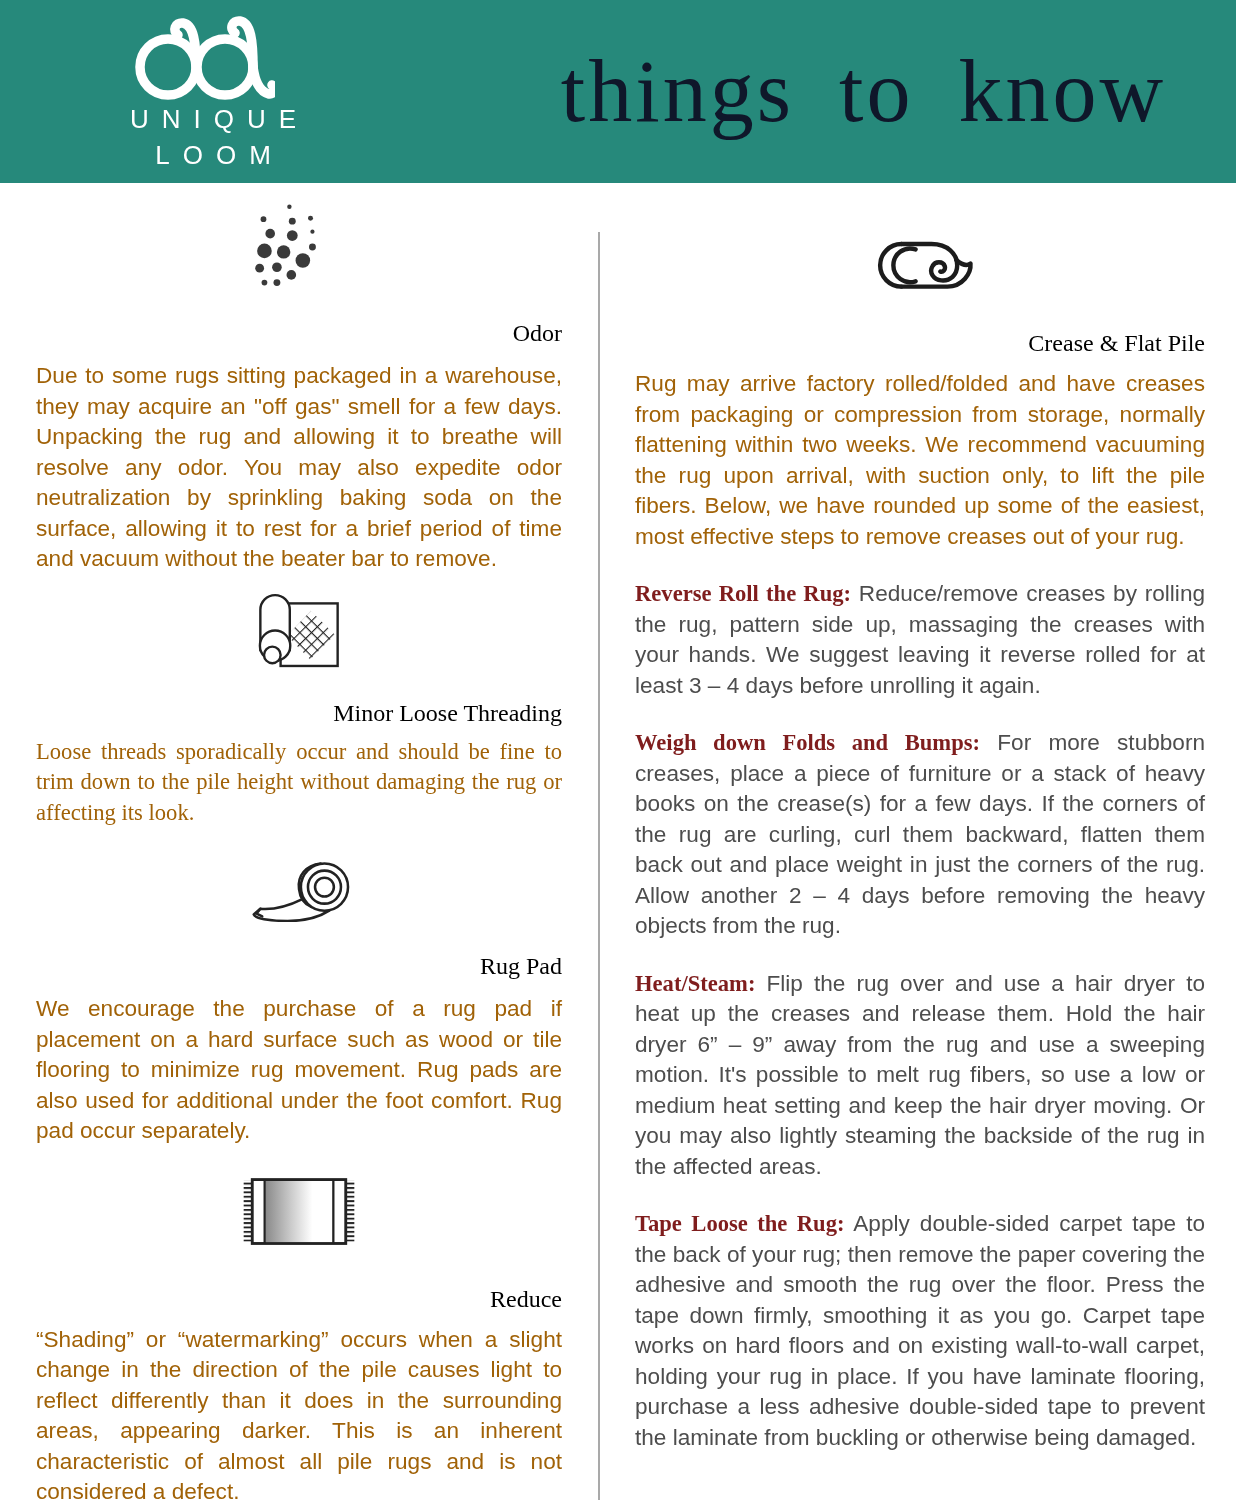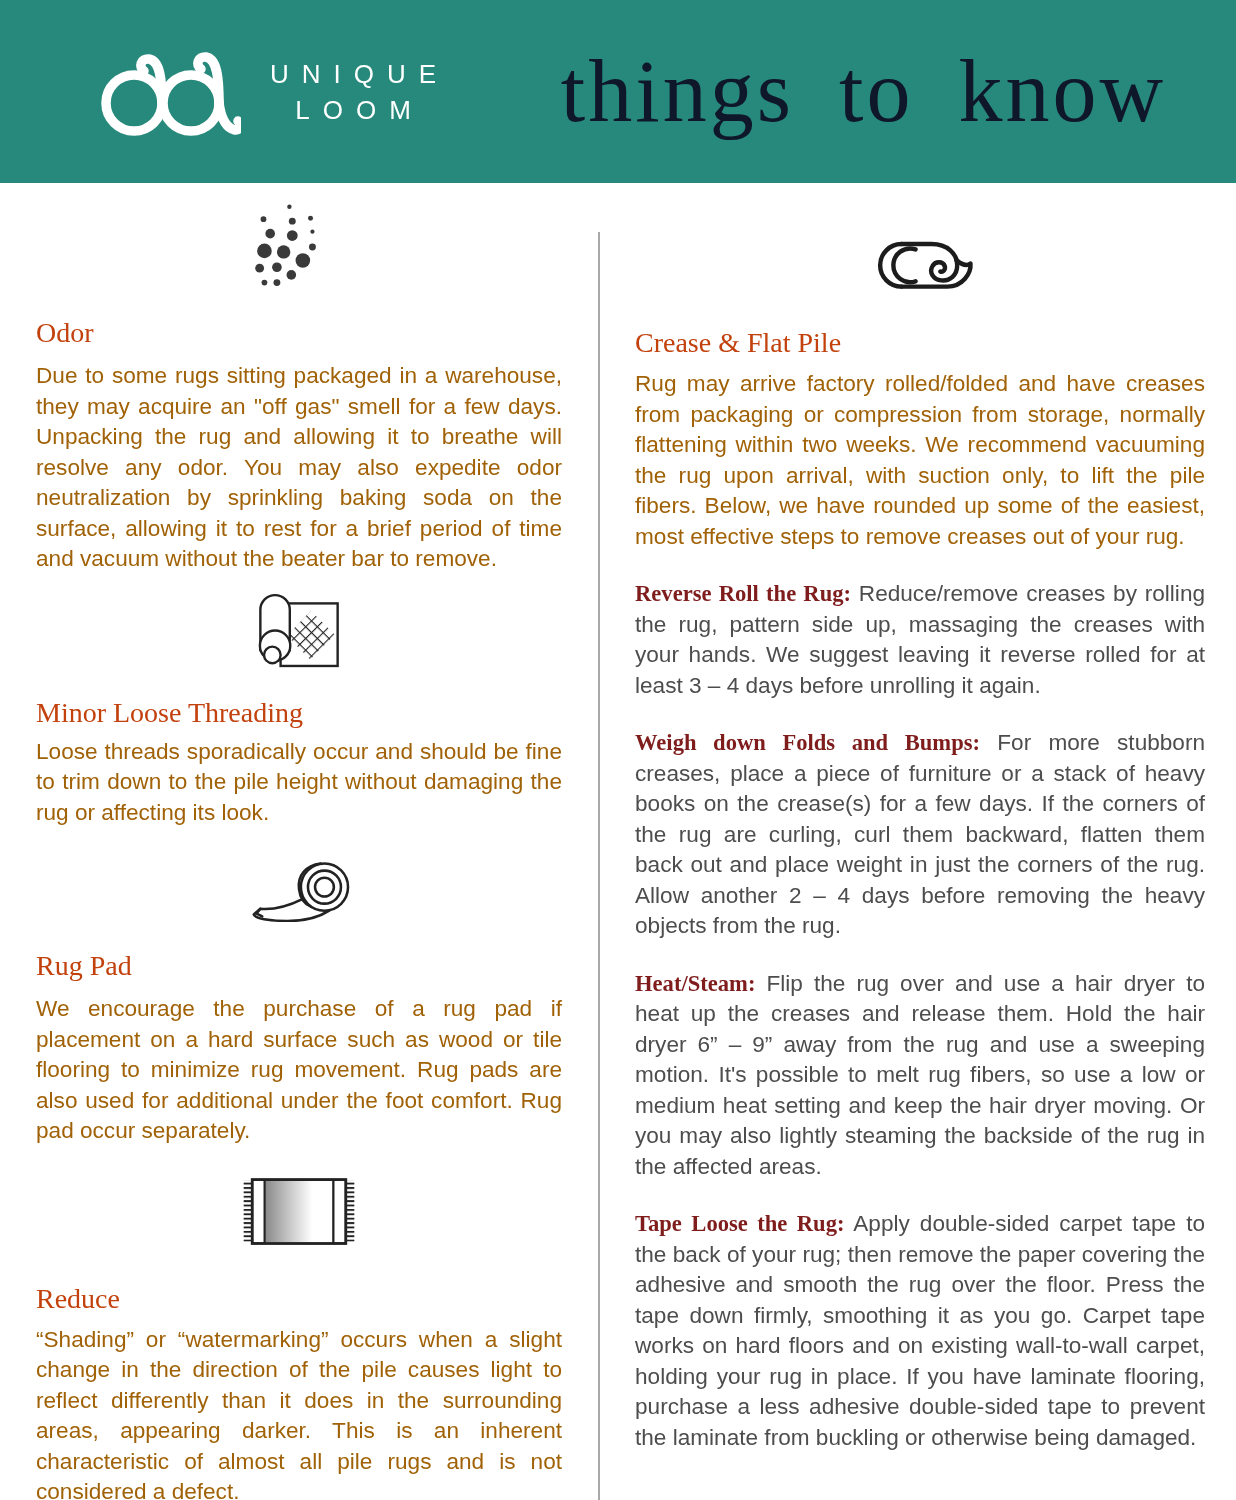--- a/index.html
+++ b/index.html
@@ -11,20 +11,21 @@
   }
   
   .header {
     height:183px; background:#26897b;
     display:flex; align-items:center;
     position:relative;
   }
   .logo-group {
     display:flex; align-items:center;
     margin-left:101px;
+    flex-direction:column;
   }
   .logo-mark { width:140px; height:90px; display:block; }
   .brand-text {
     margin-left:16px; color:#ffffff;
     font-size:26px; letter-spacing:13px; line-height:36px;
     text-align:center; text-indent:13px;
   }
   .page-title {
     margin-left:auto; margin-right:70px;
     font-family:"Liberation Serif", serif;
@@ -34,36 +35,36 @@
   }
   
   .content { display:flex; align-items:stretch; }
   .col-left  { width:598px; padding:0 36px; }
   .col-right { width:636px; padding:0 31px 0 35px; }
   .divider   { width:2px; background:#a9a9a9; margin-top:49px; height:1268px; }
 
   .icon-wrap { text-align:center; }
   .sec-heading {
     font-family:"Liberation Serif", serif;
-    font-size:28px; font-weight:400; color:#c2410c;
-    text-align:left; line-height:40px;
+    font-size:24px; font-weight:400; color:#000000;
+    text-align:right; line-height:40px;
   }
   .body-text {
     font-size:22.6px; line-height:30.5px;
     text-align:justify; color:#a16207;
   }
   .tip { font-size:22.6px; line-height:30.5px; text-align:justify; margin-top:27px; }
   .tip strong { color:#7f1d1d; font-weight:700;font-family:Liberation Serif, serif; }
 
   
   .sec-odor .icon-wrap      { margin-top:18px; }
   .sec-odor .body-text      { margin-top:8px;  }
   .sec-thread .icon-wrap    { margin-top:10px; }
   .sec-thread .sec-heading  { margin-top:12px; }
-  .sec-thread .body-text    { margin-top:4px;  }
+  .sec-thread .body-text    { margin-top:4px;font-family:Liberation Serif, serif;  }
   .sec-pad .icon-wrap       { margin-top:28px; }
   .sec-pad .sec-heading     { margin-top:20px; }
   .sec-pad .body-text       { margin-top:8px;  }
   .sec-shade .icon-wrap     { margin-top:26px; }
   .sec-shade .sec-heading   { margin-top:24px; }
   .sec-shade .body-text     { margin-top:6px;  }
   .sec-odor .sec-heading    { margin-top:12px; }
 
   
   .sec-crease .icon-wrap    { margin-top:54px; }

